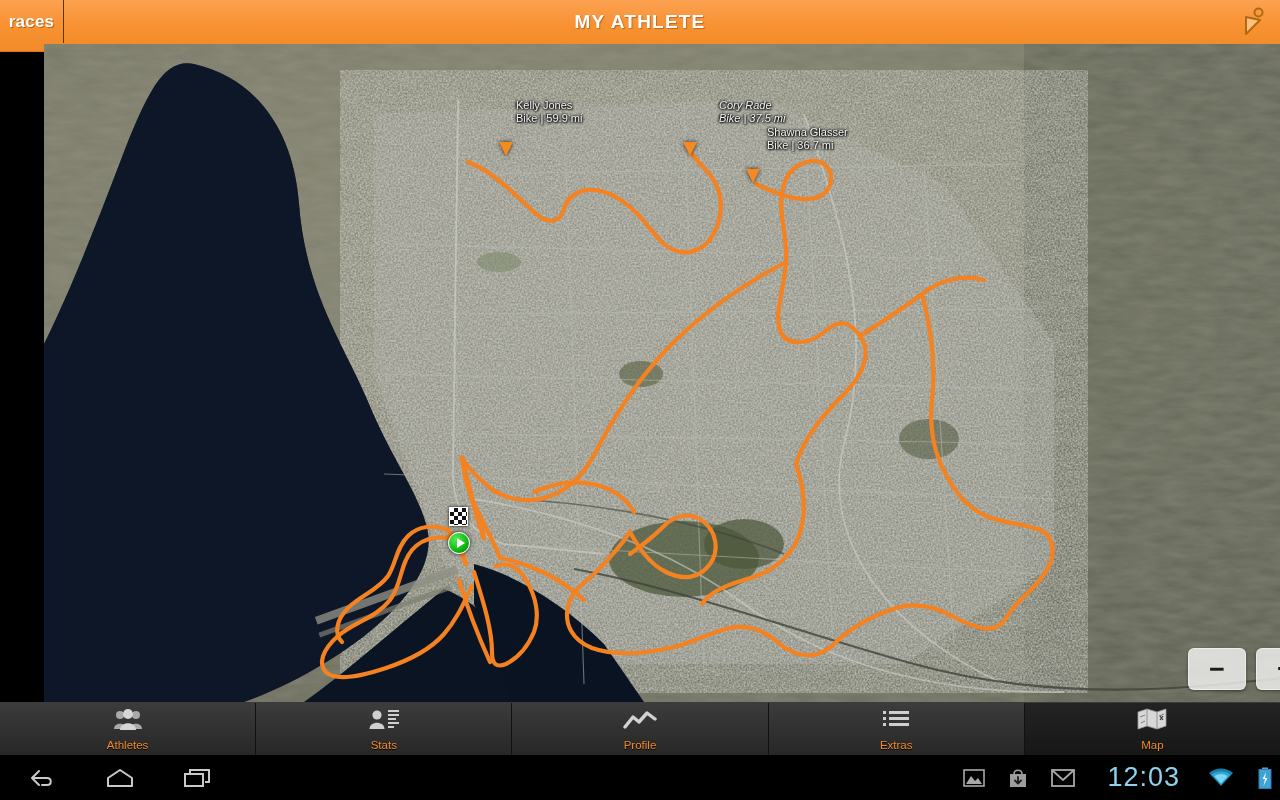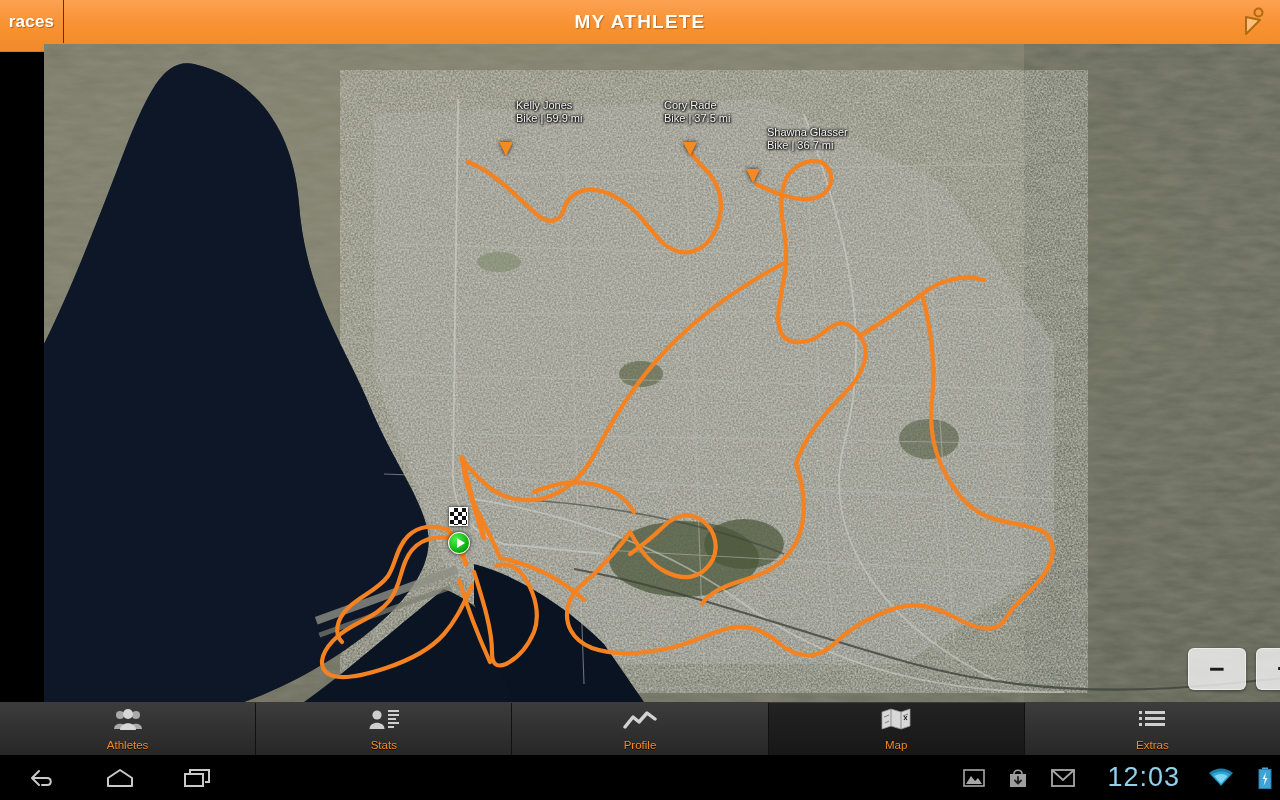--- a/index.html
+++ b/index.html
@@ -352,21 +352,21 @@
       </g>
     </svg>
 
     <div class="marker-pin" style="left:455px; top:98px;"></div>
     <div class="map-label" style="left:472px; top:55px;">
       <span class="nm">Kelly Jones</span>
       <span class="sub">Bike | 59.9 mi</span>
     </div>
 
     <div class="marker-pin" style="left:639px; top:98px;"></div>
-    <div class="map-label" style="left:620px; top:55px;">
+    <div class="map-label" style="left:675px; top:55px;font-style:italic;">
       <span class="nm">Cory Rade</span>
       <span class="sub">Bike | 37.5 mi</span>
     </div>
 
     <div class="marker-pin" style="left:702px; top:125px;"></div>
     <div class="map-label" style="left:723px; top:82px;">
       <span class="nm">Shawna Glasser</span>
       <span class="sub">Bike | 36.7 mi</span>
     </div>
 
@@ -433,47 +433,47 @@
 
     <div class="tab">
       <div class="tab-icon">
         <svg width="34" height="20" viewBox="0 0 34 20">
           <path d="M2 17 L10 7 L16 12 L24 3 L32 9" fill="none" stroke="#d2d2d2" stroke-width="3.4" stroke-linecap="round" stroke-linejoin="round"></path>
         </svg>
       </div>
       <div class="tab-label">Profile</div>
     </div>
 
-    <div class="tab selected">
-      <div class="tab-icon">
-        <svg width="30" height="22" viewBox="0 0 30 22">
-          <path d="M1 4 L10 1 L20 4 L29 1 L29 18 L20 21 L10 18 L1 21 Z" fill="#d8d8d8" stroke="#9a9a9a" stroke-width="0.8"></path>
-          <path d="M10 1 L10 18 M20 4 L20 21" stroke="#8f8f8f" stroke-width="1"></path>
-          <path d="M3 9 L8 7 M22 8 L27 6 M4 15 L8 13" stroke="#6f6f6f" stroke-width="0.9"></path>
-          <path d="M23 8 L26 12 M26 8 L23 12" stroke="#333" stroke-width="1.2"></path>
-        </svg>
-      </div>
-      <div class="tab-label">Map</div>
-    </div>
-
     <div class="tab">
       <div class="tab-icon">
         <svg width="26" height="20" viewBox="0 0 26 20">
           <g fill="#cfcfcf">
             <rect x="0" y="1" width="3" height="3"></rect>
             <rect x="6" y="1" width="20" height="3"></rect>
             <rect x="0" y="7" width="3" height="3"></rect>
             <rect x="6" y="7" width="20" height="3"></rect>
             <rect x="0" y="13" width="3" height="3"></rect>
             <rect x="6" y="13" width="20" height="3"></rect>
           </g>
         </svg>
       </div>
       <div class="tab-label">Extras</div>
     </div>
+
+    <div class="tab selected">
+      <div class="tab-icon">
+        <svg width="30" height="22" viewBox="0 0 30 22">
+          <path d="M1 4 L10 1 L20 4 L29 1 L29 18 L20 21 L10 18 L1 21 Z" fill="#d8d8d8" stroke="#9a9a9a" stroke-width="0.8"></path>
+          <path d="M10 1 L10 18 M20 4 L20 21" stroke="#8f8f8f" stroke-width="1"></path>
+          <path d="M3 9 L8 7 M22 8 L27 6 M4 15 L8 13" stroke="#6f6f6f" stroke-width="0.9"></path>
+          <path d="M23 8 L26 12 M26 8 L23 12" stroke="#333" stroke-width="1.2"></path>
+        </svg>
+      </div>
+      <div class="tab-label">Map</div>
+    </div>
   </div>
 
   <div id="sysbar">
     <div id="sys-nav">
       <div class="sys-btn">
         <svg width="28" height="22" viewBox="0 0 28 22">
           <path d="M4 11 L11 4 M4 11 L11 18 M4 11 L19 11 C24 11 24 18 19 18 L14 18" fill="none" stroke="#c9c9c9" stroke-width="2" stroke-linecap="round" stroke-linejoin="round"></path>
         </svg>
       </div>
       <div class="sys-btn">

